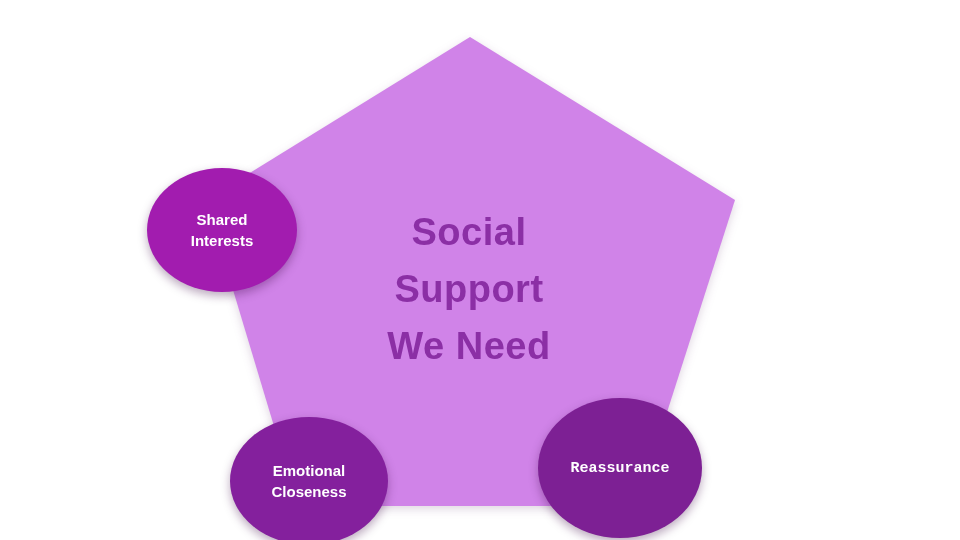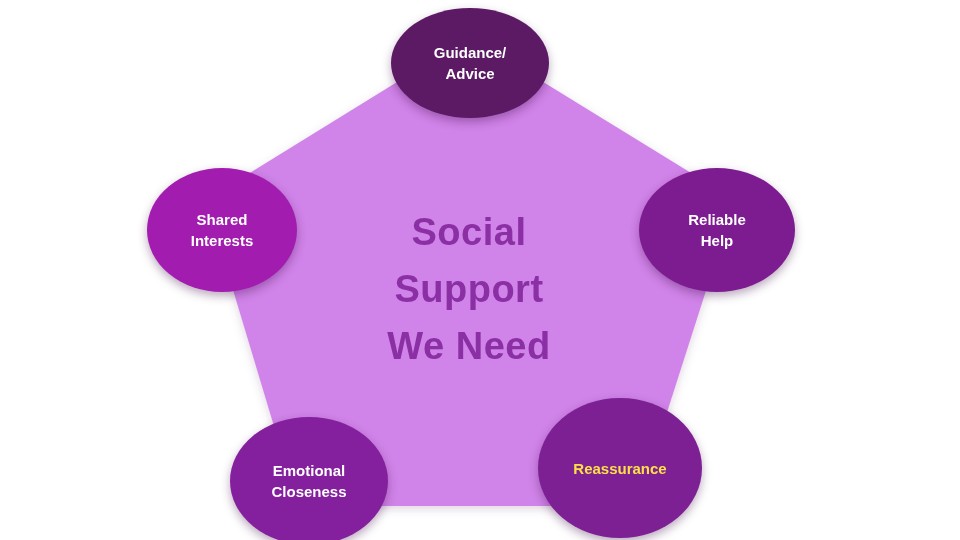--- a/index.html
+++ b/index.html
@@ -67,37 +67,29 @@
 <div class="stage">
 
   <svg class="pentagon-svg" viewBox="0 0 960 540">
     <polygon points="470,37 735,200 637,506 298,506 206,200" style="fill: rgb(208, 131, 232);"></polygon>
   </svg>
 
   <div class="diagram-title" style="color: rgb(139, 47, 165); margin-top: 12px;">Social
 Support
 We Need</div>
 
-  <div class="node node-guidance" style="background-color: rgb(91, 26, 99);">
-    <span class="node-label" style="color: rgb(255, 255, 255);">Guidance/
-Advice</span>
-  </div>
 
   <div class="node node-shared" style="background-color: #a21caf;">
     <span class="node-label" style="color: rgb(255, 255, 255);">Shared
 Interests</span>
   </div>
 
-  <div class="node node-reliable" style="background-color: rgb(125, 28, 144);">
-    <span class="node-label" style="color: rgb(255, 255, 255);">Reliable
-Help</span>
-  </div>
 
   <div class="node node-emotional" style="background-color: rgb(132, 32, 157);">
     <span class="node-label" style="color: rgb(255, 255, 255);">Emotional
 Closeness</span>
   </div>
 
   <div class="node node-reassurance" style="background-color: rgb(125, 32, 148);">
-    <span class="node-label" style="color: #fde047;">Reassurance</span>
+    <span class="node-label" style="color: #ffffff; font-family: Liberation Mono, monospace;">Reassurance</span>
   </div>
 
 </div>
 
 </body></html>

